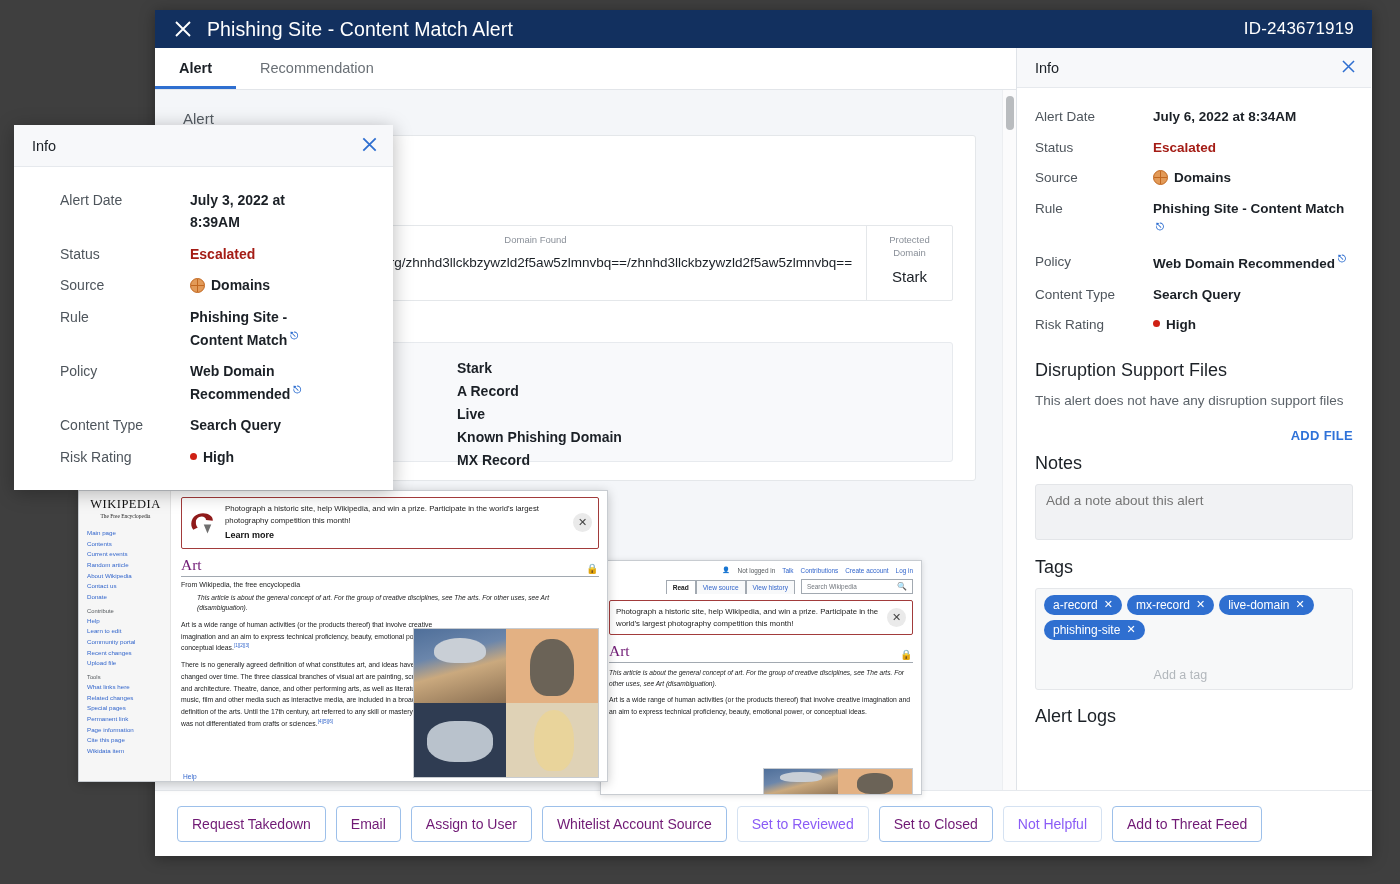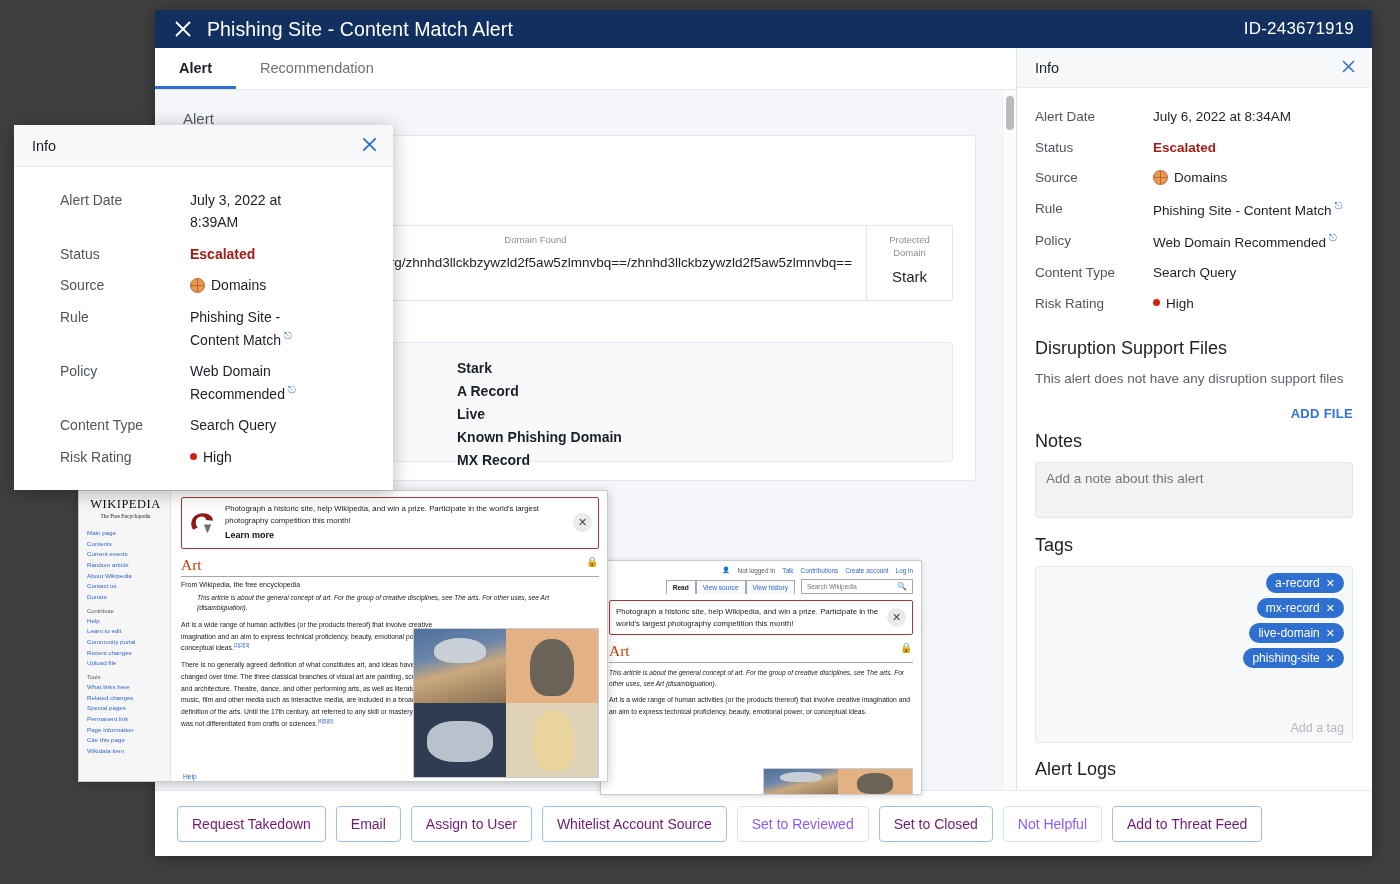--- a/index.html
+++ b/index.html
@@ -82,41 +82,41 @@
   #right-col { width: 354px; display:flex; flex-direction:column; background:#fff; }
   .panel-head { height: 40px; background:#f7f8fa; border-bottom:1px solid #e6e9ed;
                 display:flex; align-items:center; padding: 0 14px 0 18px; flex:0 0 auto;}
   .panel-head .t { font-size: 14.5px; color:#1b2026; }
   .panel-head .x { margin-left:auto; cursor:pointer; color:#2f6fd0; font-size: 20px;
                    line-height:1; }
   .panel-body { flex:1 1 auto; overflow:hidden; padding: 18px 18px 0 18px; font-size:13.5px;}
 
   .kv { display:flex; margin-bottom: 9px; }
   .kv .k { width: 118px; color:#4e555c; flex:0 0 auto; line-height:1.6; }
-  .kv .v { color:#1b2026; font-weight:normal; line-height:1.6; }
+  .kv .v { color:#1b2026; font-weight:bold; line-height:1.6; }
   .v.escalated { color:#a41c15; font-weight:bold; }
   .globe { display:inline-block; width:15px;height:15px;border-radius:50%;
            border:1.6px solid #c2671f; background:#e29a58; margin-right:6px;
            vertical-align:-3px; position:relative; overflow:hidden;}
   .globe:before{content:"";position:absolute;left:50%;top:0;bottom:0;width:1.4px;
                 margin-left:-.7px;background:#c2671f;}
   .globe:after{content:"";position:absolute;top:50%;left:0;right:0;height:1.4px;
                margin-top:-.7px;background:#c2671f;}
   .riskdot { display:inline-block;width:7px;height:7px;border-radius:50%;
              background:#cf2114; margin-right:6px; vertical-align:2px;}
 
   .sub-h { font-size:18px; font-weight:normal; color:#1b2026; margin: 18px 0 10px; }
   .muted { color:#5b6269; font-size:13.5px; line-height:1.55; }
   .addfile { text-align:right; color:#2f72d8; font-weight:bold; font-size:13px;
              letter-spacing:.3px; margin-top: 16px; cursor:pointer; }
   .notes-box { width:100%; height:56px; background:#f1f2f4; border:1px solid #e3e5e8;
                border-radius:3px; padding:8px 10px; color:#b5babf; font-size:13.5px;
                resize:none; font-family:"Liberation Sans", sans-serif; }
   .tags-box { background:#f7f8f9; border:1px solid #e5e7ea; border-radius:3px;
-              padding:6px 8px 7px; display:flex; flex-wrap:wrap; align-items:flex-end; gap:5px;flex-direction:column;}
+              padding:6px 8px 7px; display:flex; flex-wrap:wrap; align-items:flex-start; gap:5px;}
   .tag { background:#2f6fd0; color:#fff; border-radius:11px; font-size:12px;
          padding: 3px 9px; display:inline-flex; align-items:center; gap:6px; cursor:pointer;}
   .tag .tx { font-size: 11px; }
   .addtag { color:#b2b7bc; font-size:12.5px; padding-left:4px;margin-top:48px; }
 
   
   #footer { flex:0 0 auto; height: 66px; background:#fff; border-top:1px solid #e6e9ed;
             display:flex; align-items:center; gap:10px; padding: 0 22px; }
   .btn { border:1px solid #9dc0ea; color:#701a75; background:#fff; border-radius:4px;
          font-size:14px; padding: 9px 14px; cursor:pointer; white-space:nowrap;
@@ -153,23 +153,23 @@
   .wk-main { position:absolute; left:92px; right:0; top:0; bottom:0; background:#fff;
              padding: 6px 8px 0 10px; }
   .wk-banner { border:1px solid #a23b3b; border-radius:2px; display:flex; align-items:center;
                padding:5px 6px; gap:7px; }
   .wk-banner .logo { width:30px;height:26px; flex:0 0 auto; }
   .wk-banner .txt { font-size:7.8px; color:#222; line-height:1.5; }
   .wk-banner .txt b { display:block; font-size:9px; margin-top:3px; color:#111;}
   .wk-banner .cx { margin-left:auto; width:19px;height:19px;border-radius:50%;
                    background:#eaeaea; color:#444; font-size:11px; display:flex;
                    align-items:center; justify-content:center; flex:0 0 auto;}
-  .wk-h1 { font-family:"Liberation Serif", serif; font-size:15.5px; color:#c2410c;
+  .wk-h1 { font-family:"Liberation Serif", serif; font-size:15.5px; color:#701a75;
            border-bottom:1px solid #a2a9b1; padding-bottom:2px; margin-top:7px;
-           display:flex; }
+           display:flex; align-items:flex-end;}
   .wk-h1 .lock { margin-left:auto; font-size:10px; }
   .wk-from { font-size:7px; color:#202122; margin-top:4px; }
   .wk-hat { font-size:6.6px; font-style:italic; color:#202122; margin: 5px 0 0 16px;
             line-height:1.6; }
   .wk-p { font-size:6.8px; color:#202122; line-height:1.72; margin-top:5px; }
   .wk-p sup { font-size:4.6px; color:#3366cc; }
   .wk-grid { position:absolute; right:8px; top:137px; width:186px; height:150px;
              display:grid; grid-template-columns:1fr 1fr; grid-template-rows:1fr 1fr;
              border:1px solid #c8ccd1; overflow:hidden;}
   .sw-vangogh { background: linear-gradient(165deg,#4f6f9a 0%,#6b86ab 34%,#caa97e 55%,#8a6f52 100%); position:relative;}

